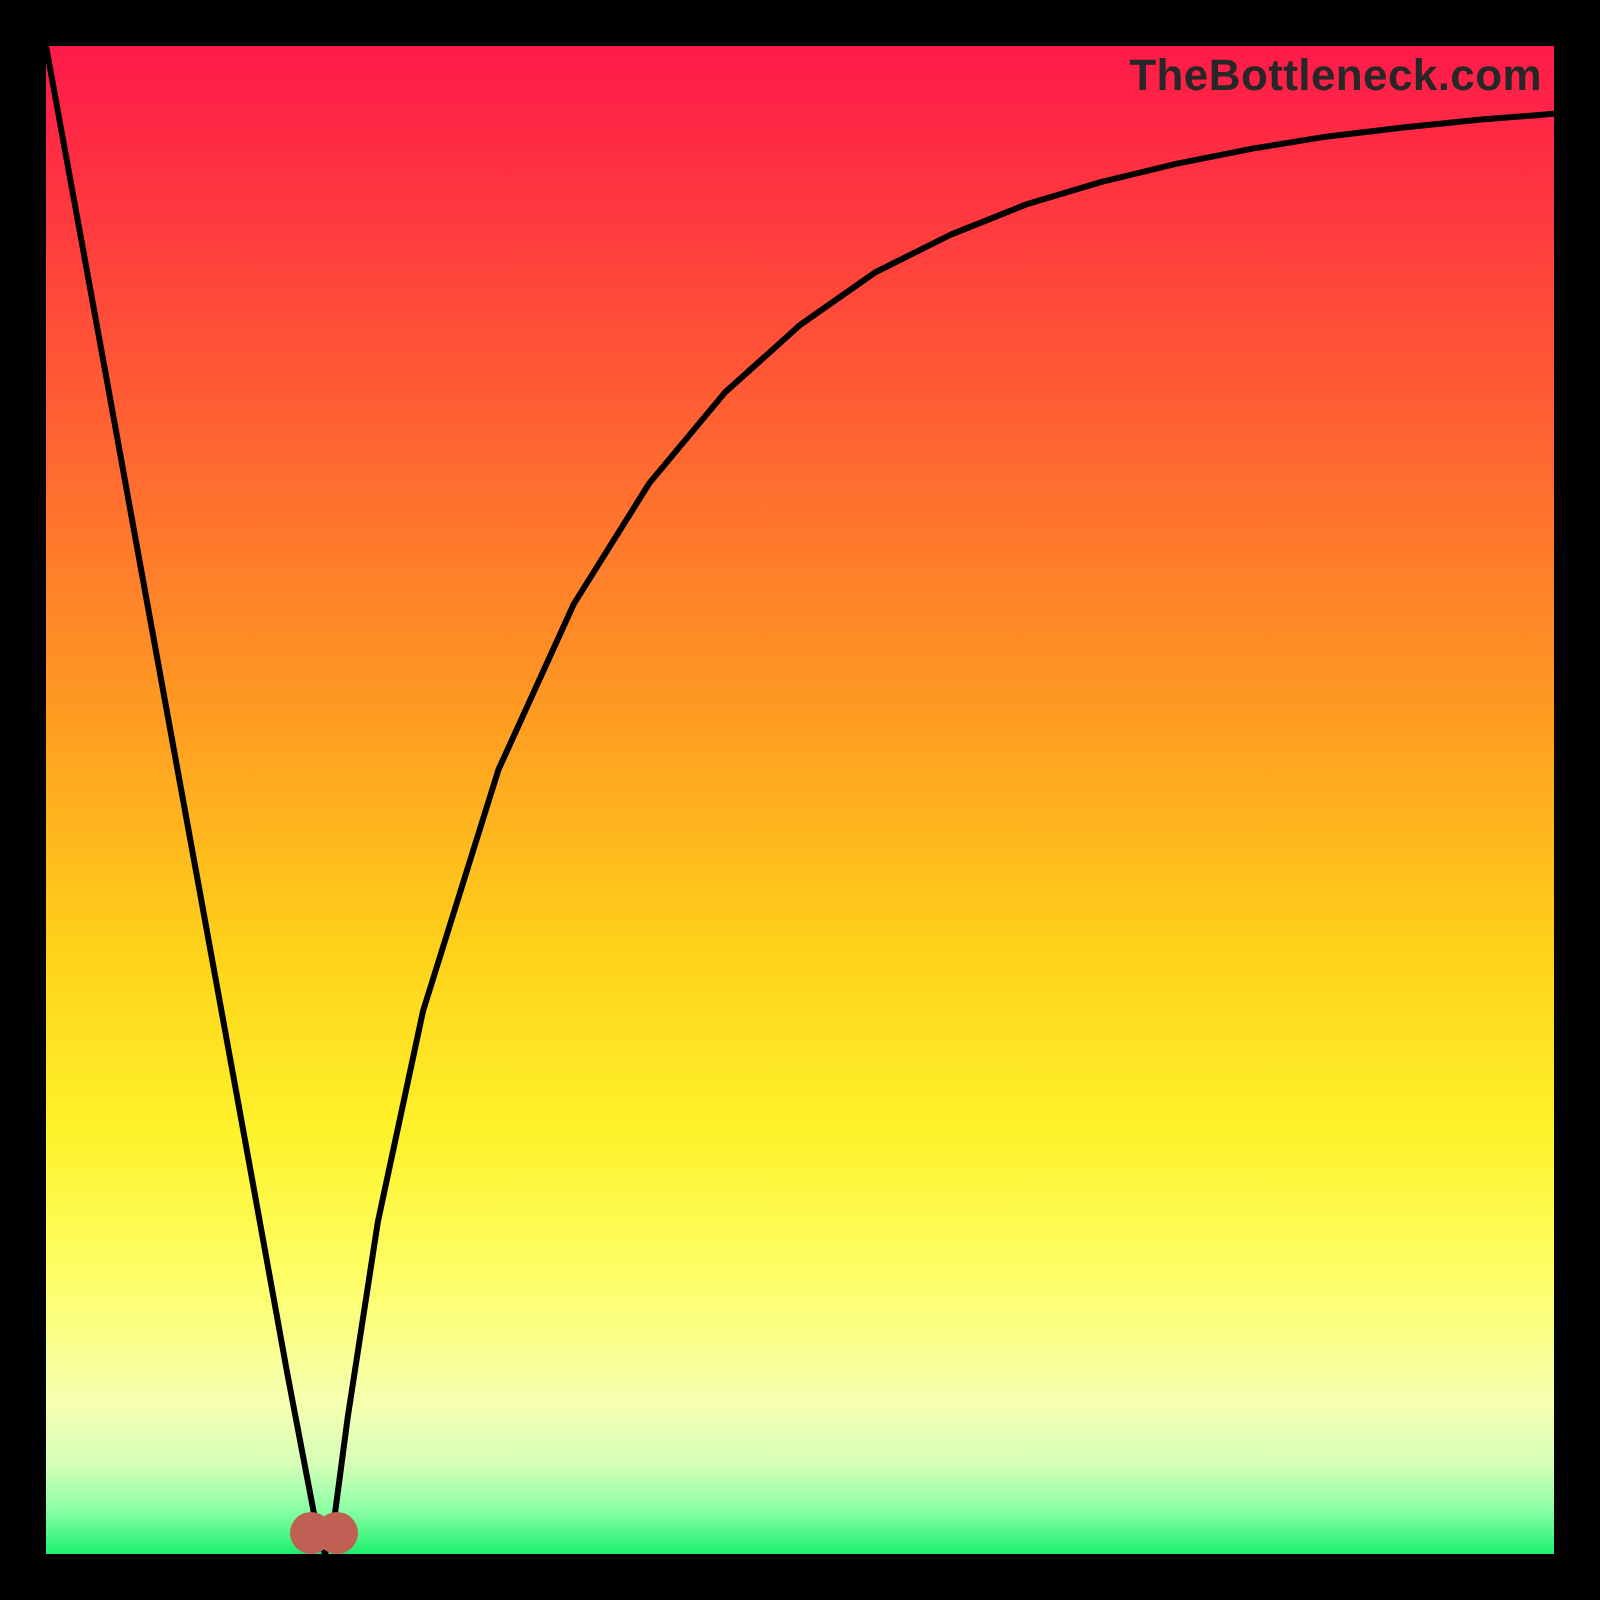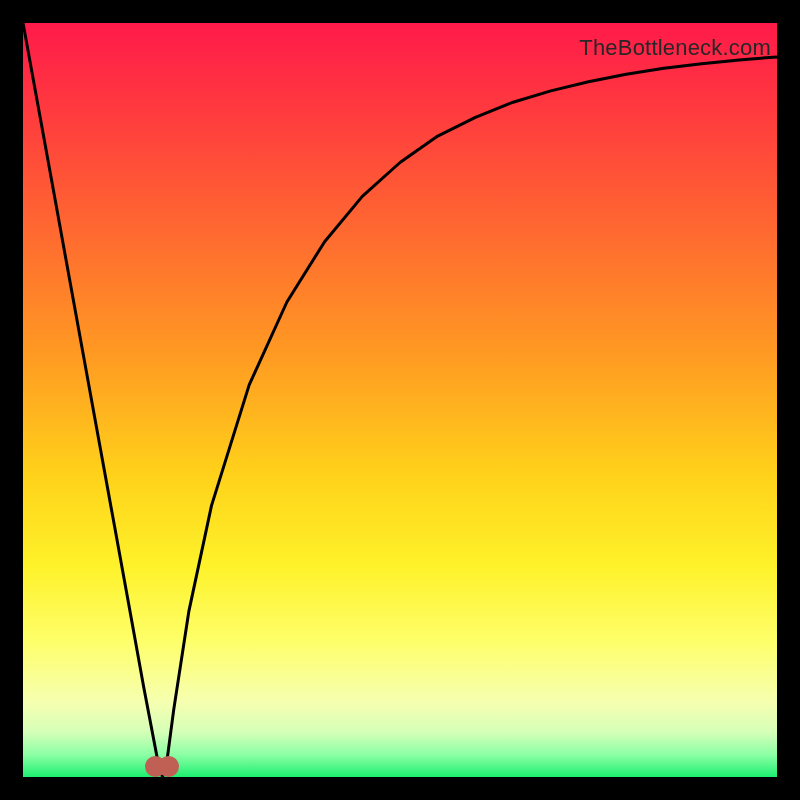--- a/index.html
+++ b/index.html
@@ -34,25 +34,25 @@
       #feff6a 82%,
       #f6ffb0 90%,
       #d6ffb8 94%,
       #8effa6 97%,
       #1cf070 100%
     );
   }
   .plot svg { position:absolute; left:0; top:0; }
   .attribution {
     position: absolute;
-    top: 12px;
+    top: 2px;
     right: 6px;
     color: #272727;
     font-size: 22px;
-    font-weight: normal;
+    font-weight: bold;
     letter-spacing: 0.2px;
     user-select: none;
   }
   .blob {
     position: absolute;
     width: 34px;
     height: 24px;
     left: 122px;
     bottom: 0px;
   }

